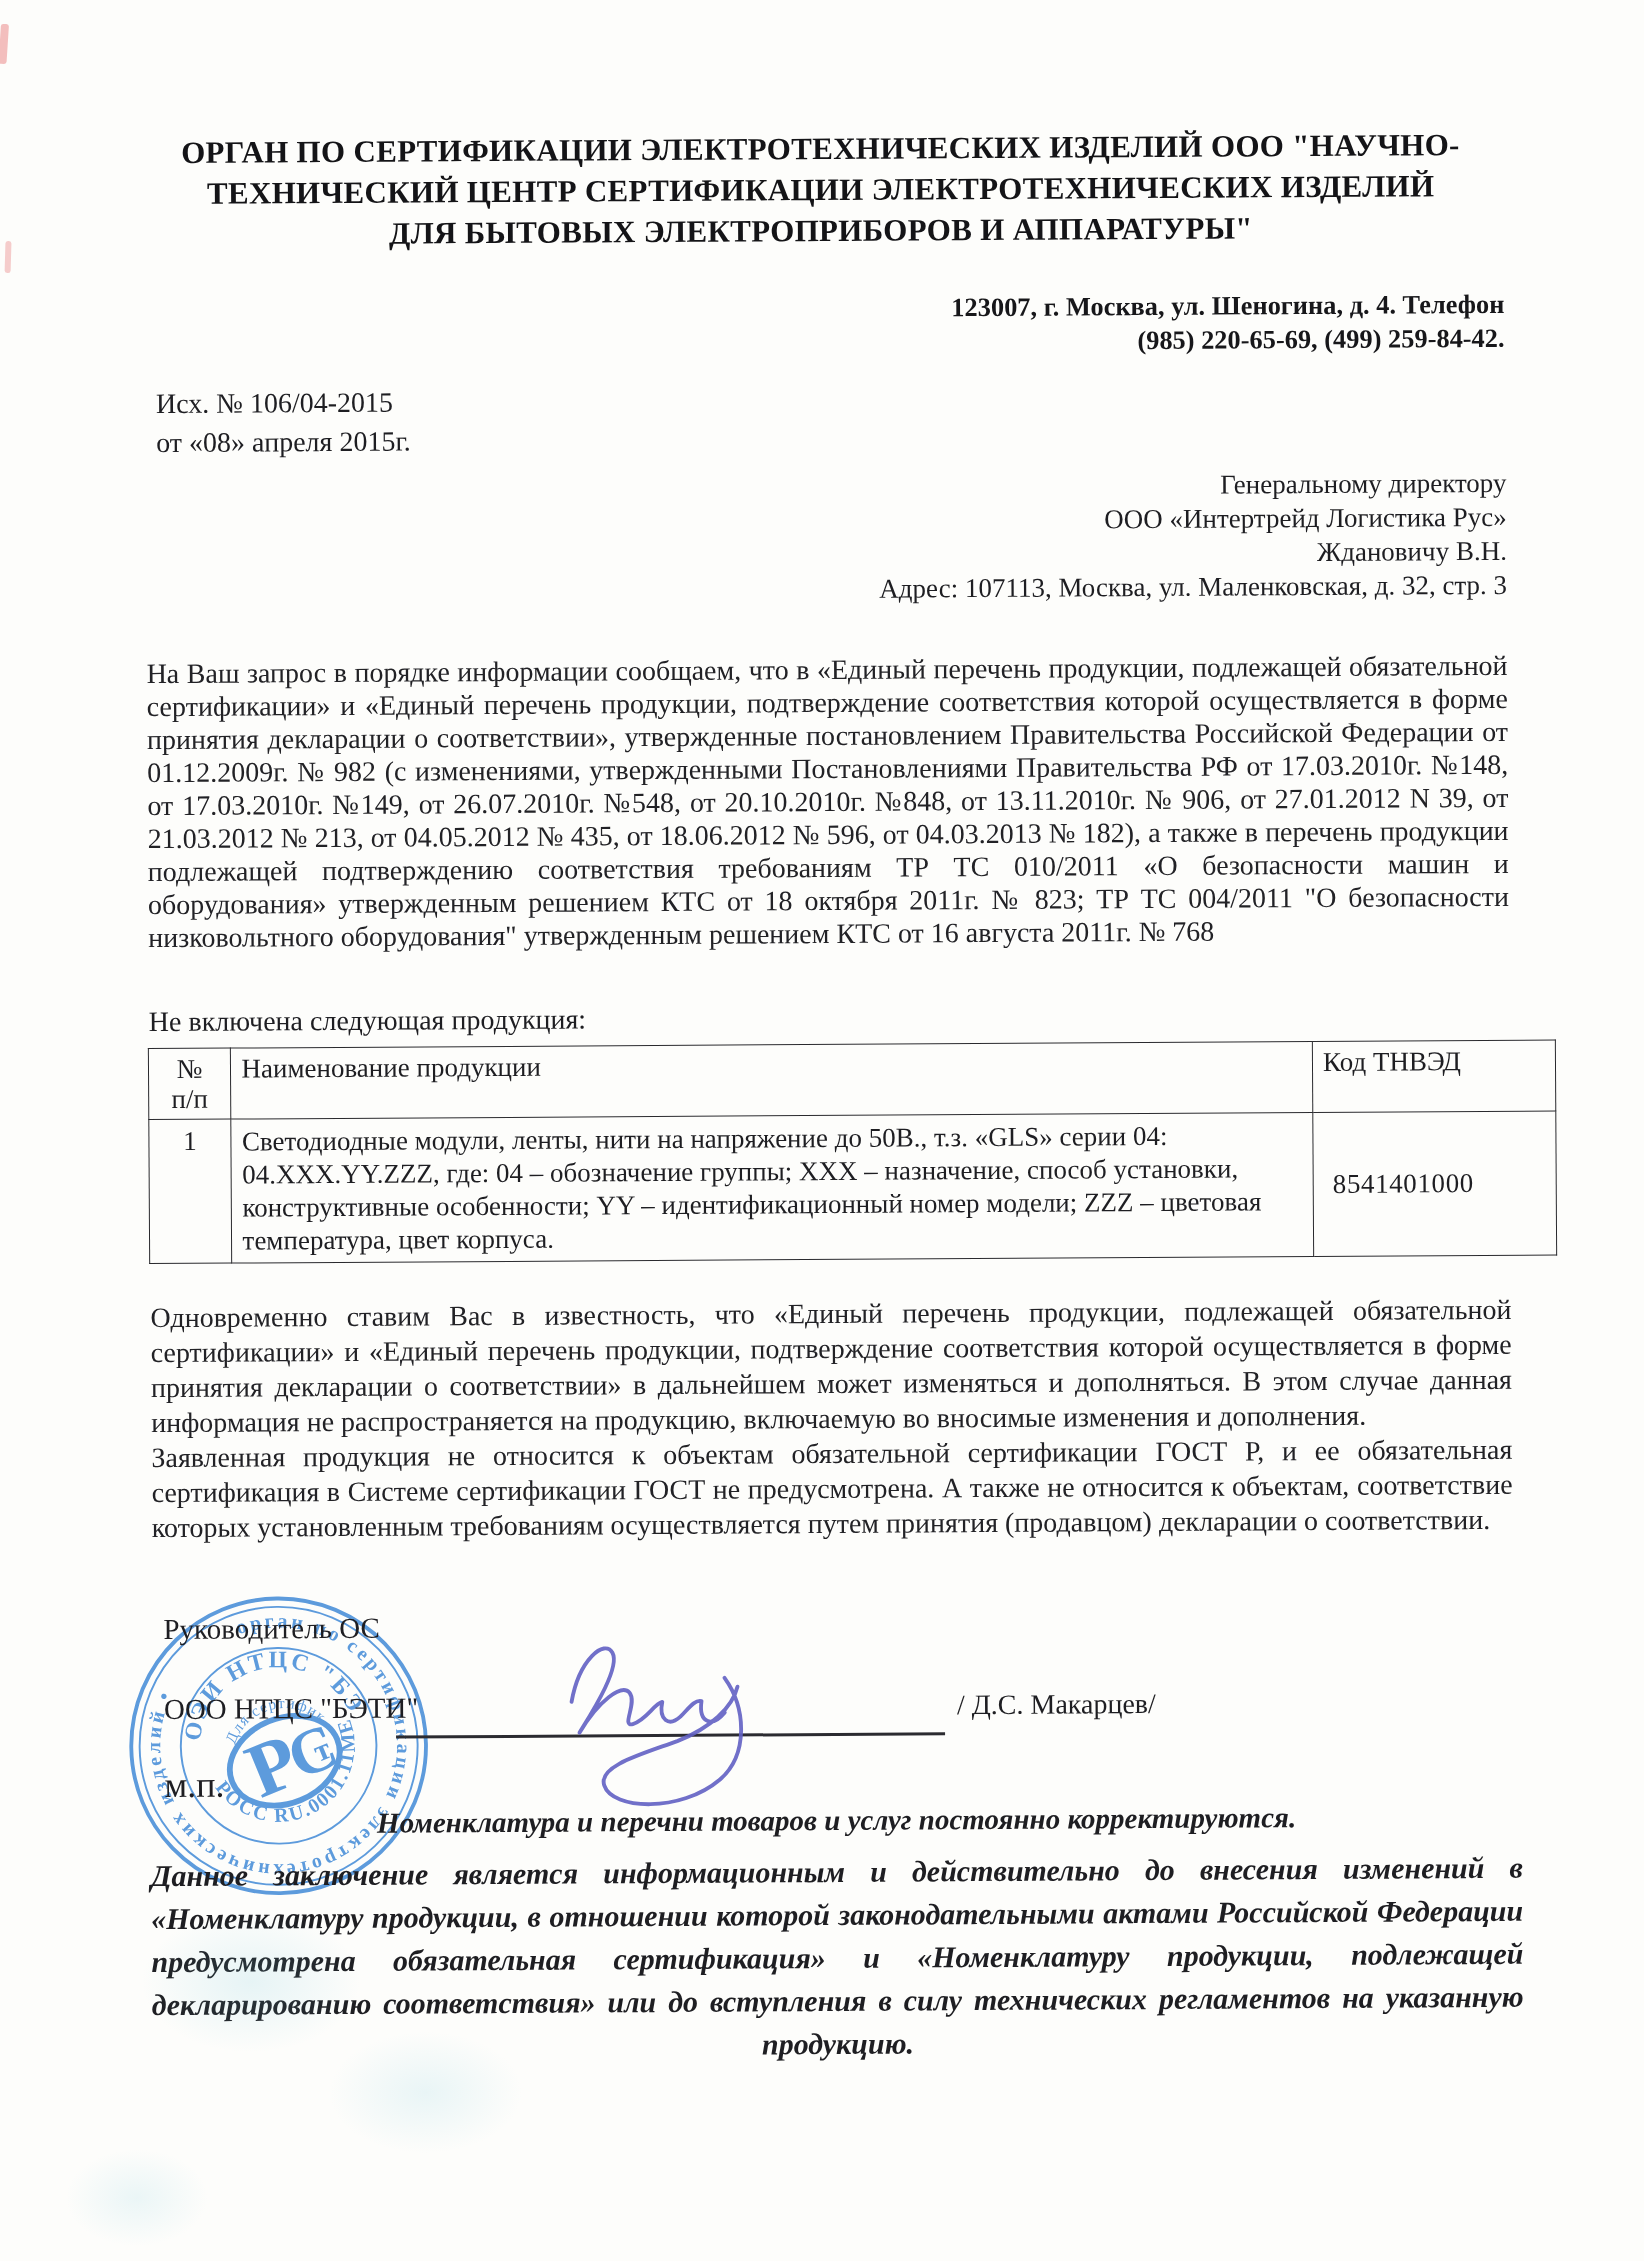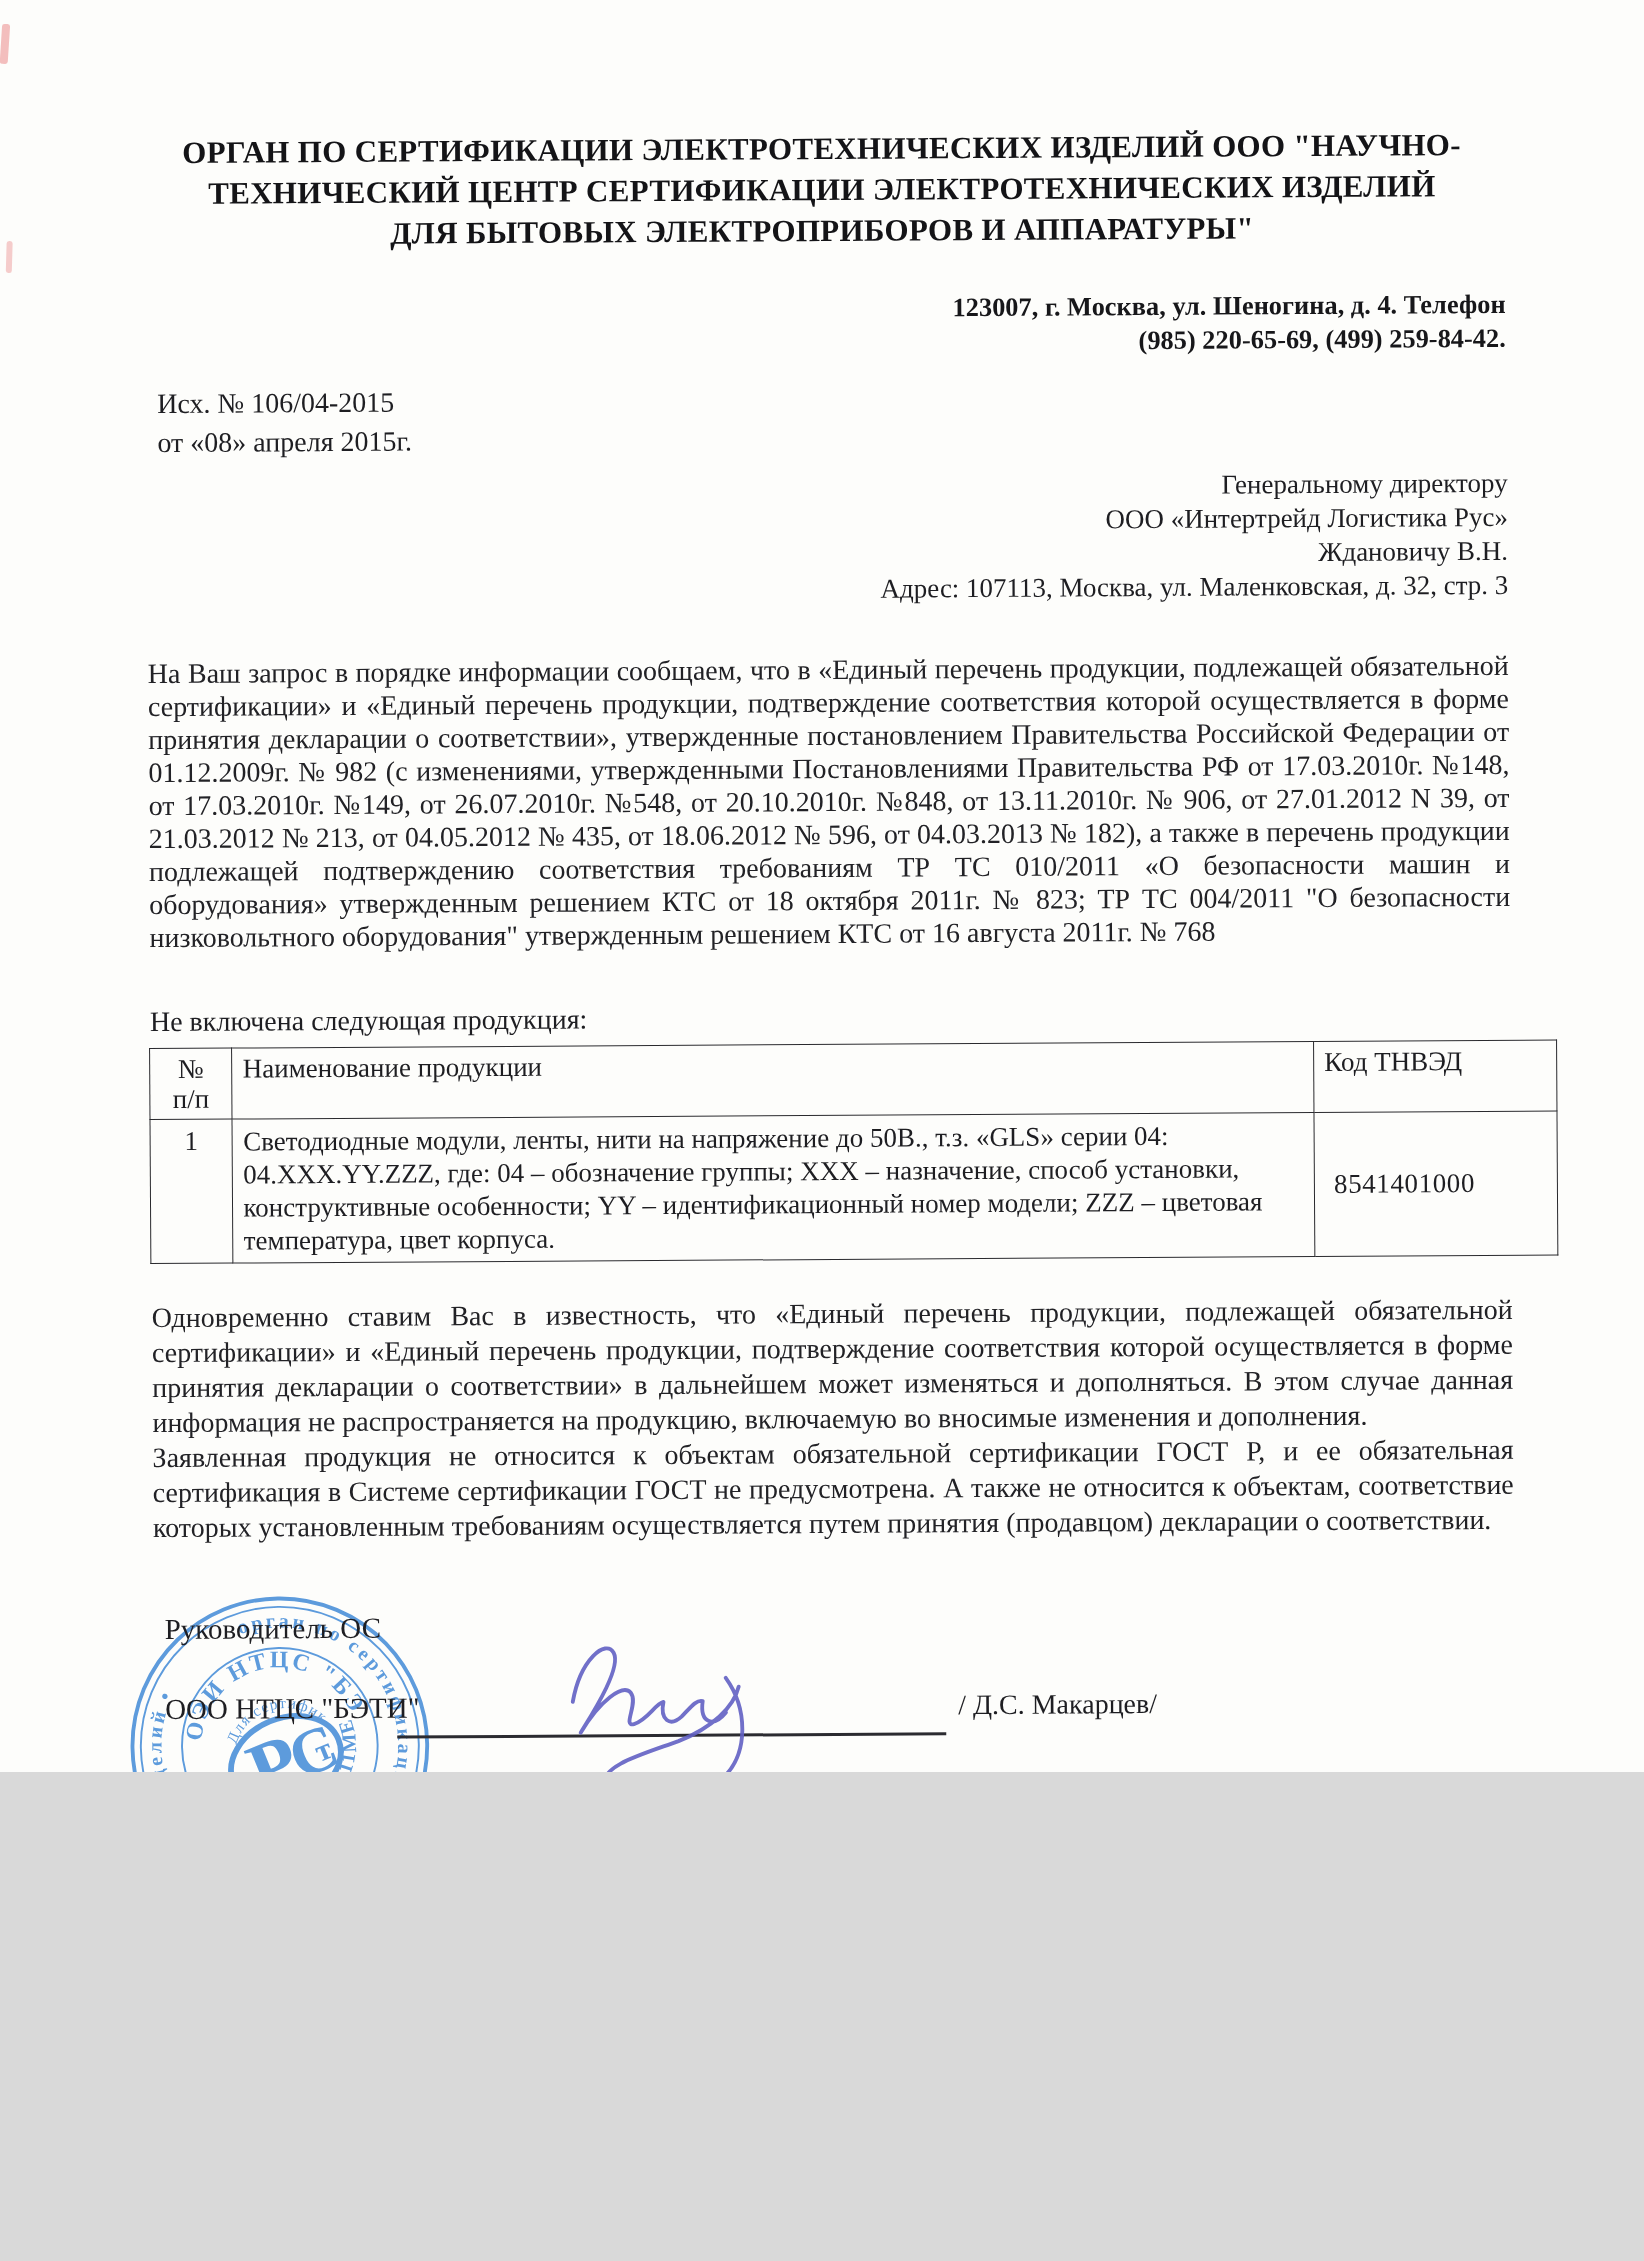--- a/index.html
+++ b/index.html
@@ -1,19 +1,19 @@
 <!DOCTYPE html>
 <html style="font-size:10.3px"><head>
 <meta charset="utf-8">
 <style>
   html, body { margin: 0; padding: 0; background: #d9d9d9; }
   .page {
     position: relative;
     width: 1644px;
-    height: 1772px;
+    height: 2261px;
     background: #fdfdfb;
     overflow: hidden;
     font-family: "Liberation Serif", serif;
     color: #1e1e22;
   }
   .page-inner {
     position: absolute;
     inset: 0;
     transform: rotate(-0.35deg);
     transform-origin: 50% 40%;

